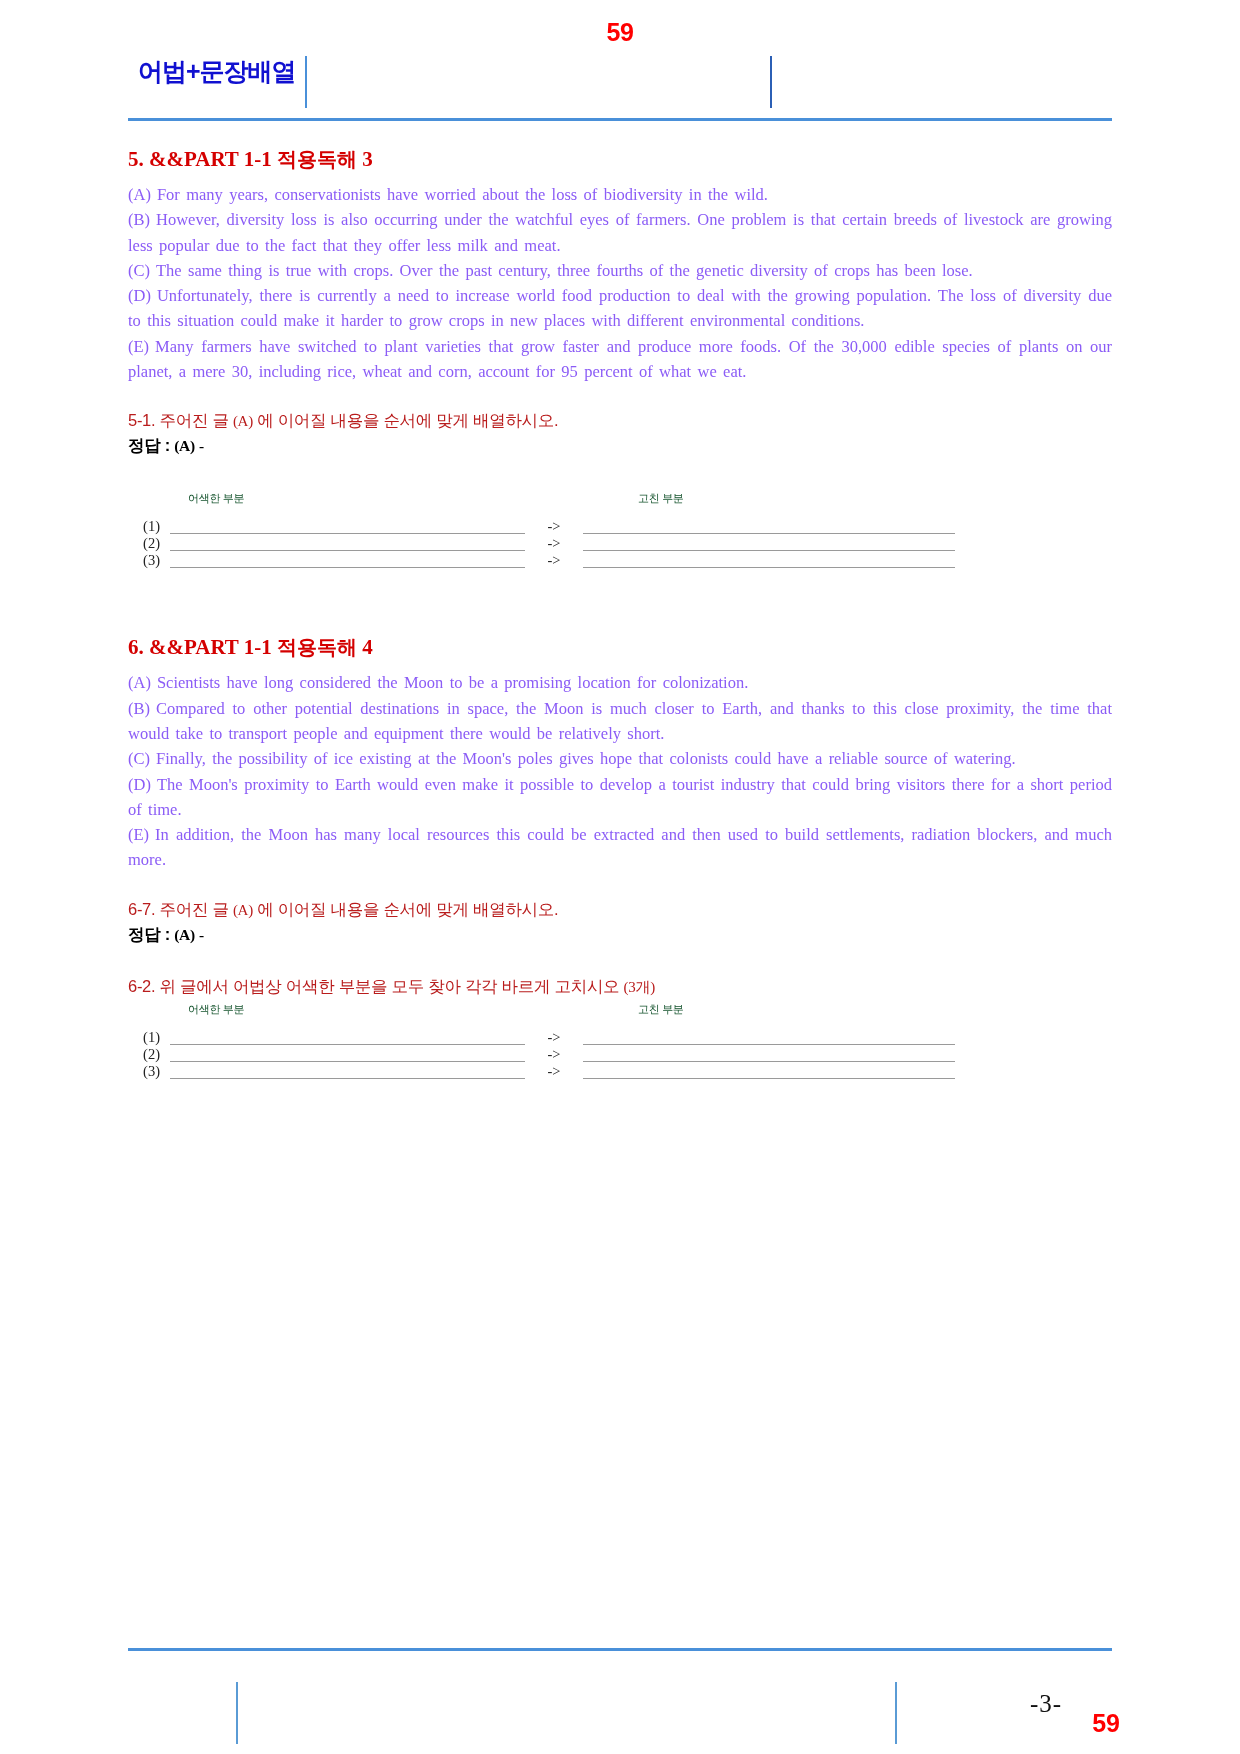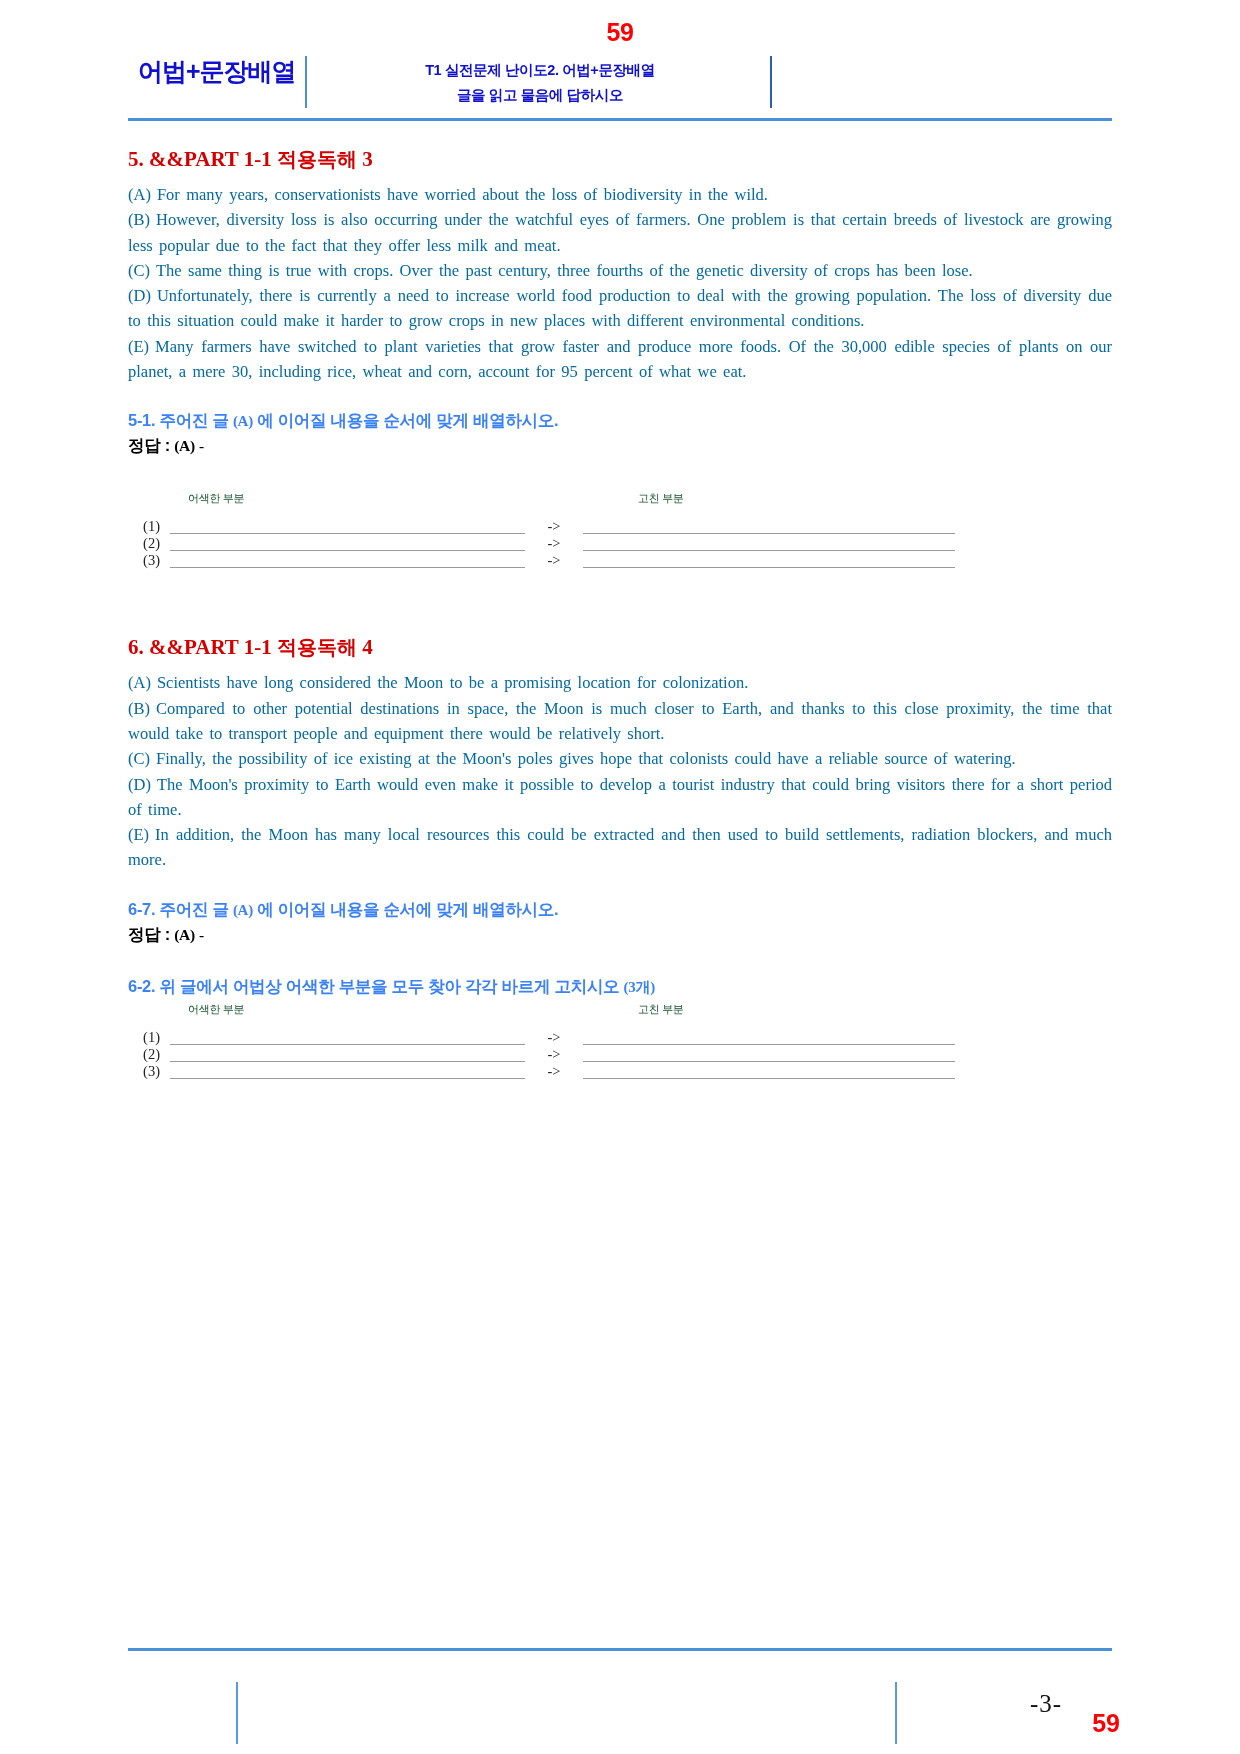--- a/index.html
+++ b/index.html
@@ -82,31 +82,31 @@
     font-size: 21px;
     margin: 0 0 9px 0;
     letter-spacing: 0px;
   }
   .q-title .ko { font-family: "Liberation Sans", sans-serif; font-size: 20px; }
 
   .para {
     font-family: "Liberation Serif", serif;
     font-size: 16.5px;
     line-height: 25.3px;
-    color: #0369a1;
+    color: #8b5cf6;
     text-align: justify;
     margin: 0;
     word-spacing: 2.2px;
   }
   .para .lbl { margin-right: 6px; }
 
   .sub-q {
-    color: #3b82f6;
-    font-family: "Liberation Sans", sans-serif;
-    font-weight: bold;
+    color: #b91c1c;
+    font-family: "Liberation Sans", sans-serif;
+    font-weight: normal;
     font-size: 16.5px;
     letter-spacing: -0.3px;
     margin: 0;
   }
   .sub-q .en { font-family: "Liberation Serif", serif; font-size: 15px; }
   .answer-line {
     color: #000;
     font-family: "Liberation Sans", sans-serif;
     font-weight: bold;
     font-size: 16.5px;
@@ -203,24 +203,20 @@
   }
 </style>
 </head>
 <body>
 
 <div class="page-num-top">59</div>
 
 <div class="header">
   <div class="header-logo">어법+문장배열</div>
   <div class="header-rule-left"></div>
-  <div class="header-center">
-    <div>T1 실전문제 난이도2. 어법+문장배열</div>
-    <div>글을 읽고 물음에 답하시오</div>
-  </div>
   <div class="header-rule-right"></div>
 </div>
 <div class="header-bottom-rule"></div>
 
 <div class="content">
 
   <div class="q-block">
     <div class="q-title">
       <span>5.</span>
       <span>&amp;&amp;PART 1-1</span>

